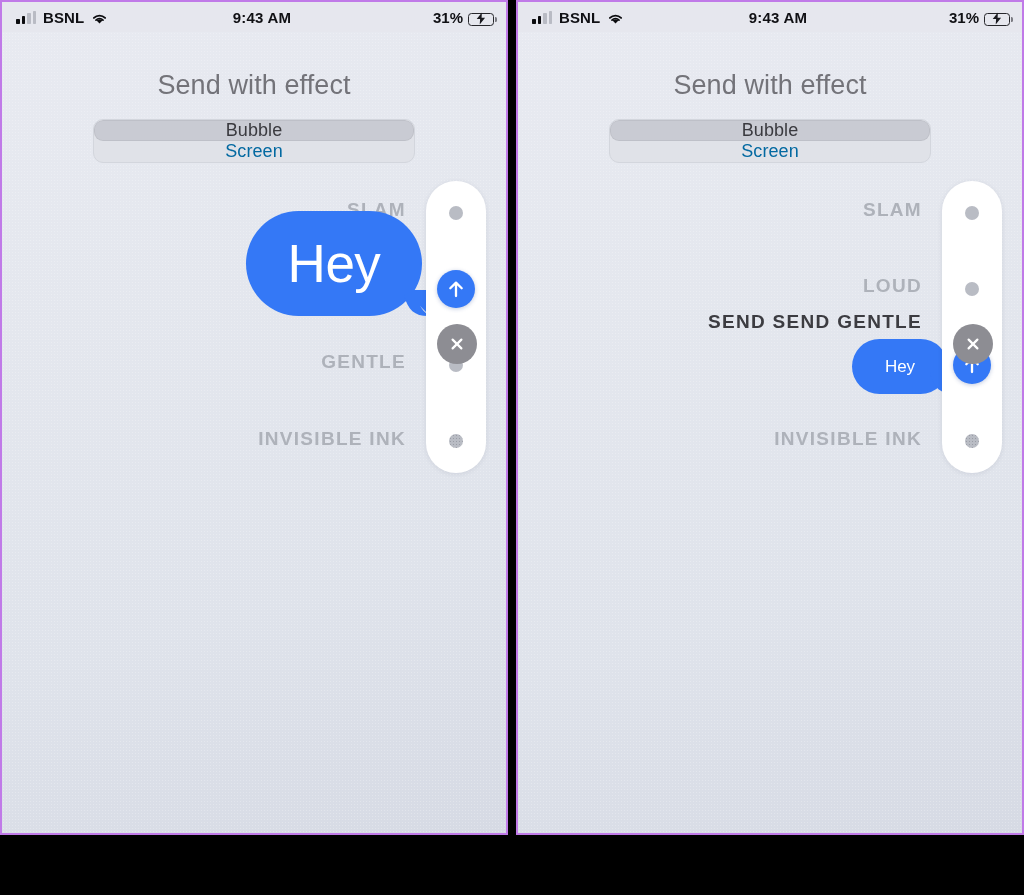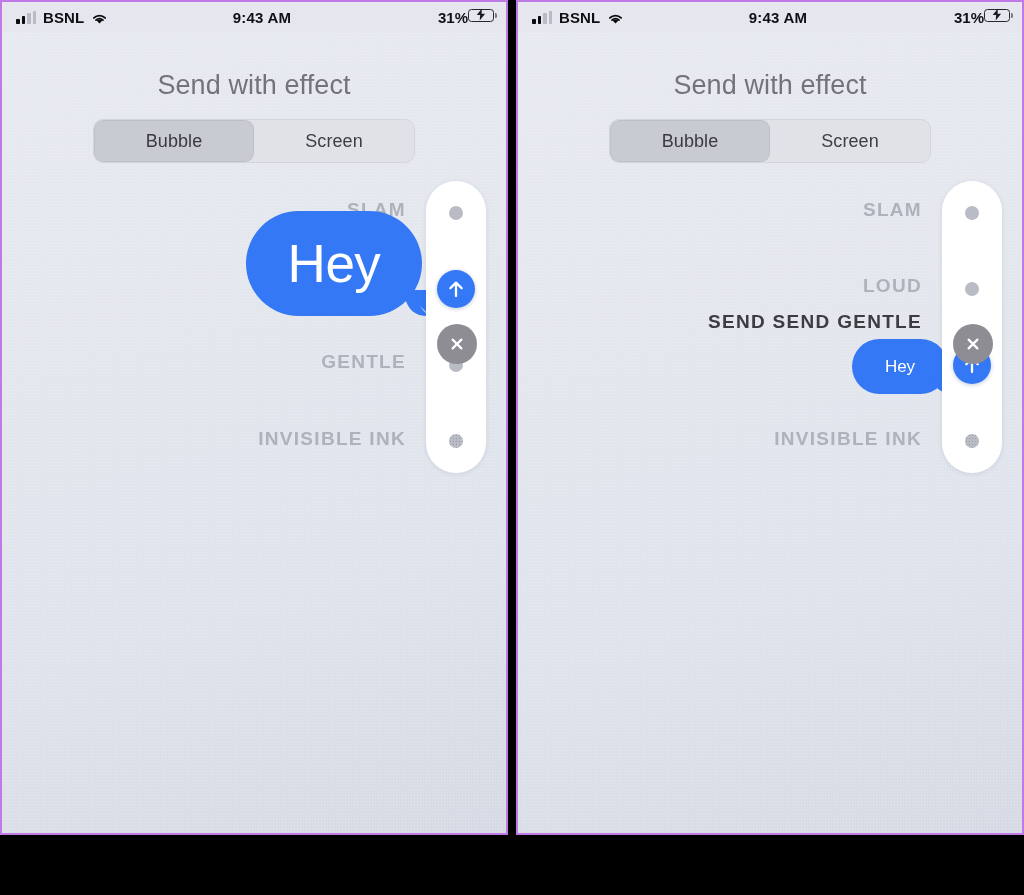--- a/index.html
+++ b/index.html
@@ -46,21 +46,21 @@
     height:30px;
     display:flex; align-items:center;
     padding:0 12px 0 14px;
     background:#e6e7ee;
     color:#101014;
     font-size:15px; font-weight:600;
     z-index:5;
   }
   .sb-left { display:flex; align-items:center; gap:7px; flex:0 0 auto; }
   .sb-center { position:absolute; left:16px; right:0; text-align:center; font-size:15px; font-weight:700; letter-spacing:.2px;}
-  .sb-right { margin-left:auto; display:flex; align-items:flex-start; z-index:2; }
+  .sb-right { margin-left:auto; display:flex; align-items:flex-end; gap:5px; z-index:2; }
 
   .signal { display:flex; align-items:flex-end; gap:2px; height:13px; }
   .signal i { width:3.5px; border-radius:.7px; background:#0c0c0f; display:block; }
   .signal i:nth-child(1){ height:5px; }
   .signal i:nth-child(2){ height:8px; }
   .signal i:nth-child(3){ height:11px; background:#b9bbc4; }
   .signal i:nth-child(4){ height:13px; background:#b9bbc4; }
   .carrier { font-size:15px; font-weight:600; letter-spacing:.1px; }
   .wifi { width:17px; height:13px; position:relative; }
   .batt-pct { font-size:15px; font-weight:600; }
@@ -86,24 +86,25 @@
   }
   .seg {
     position:relative; z-index:3;
     margin:18px auto 0;
     width:322px; height:44px;
     background:#e0e2e8;
     border:1px solid #d3d6dd;
     border-radius:10px;
     display:flex;
     overflow:hidden;
+    flex-direction:column;
   }
   .seg-item {
     flex:1; display:flex; align-items:center; justify-content:center;
-    font-size:18px; color:#404040;
+    font-size:18px; color:#0369a1;
     letter-spacing:.1px;
   }
   .seg-item.sel {
     background:#c9cbd3;
     border-radius:9px;
     color:#3a3a3f;
     box-shadow:0 0 0 1px rgba(0,0,0,.05) inset;
   }
 
   

